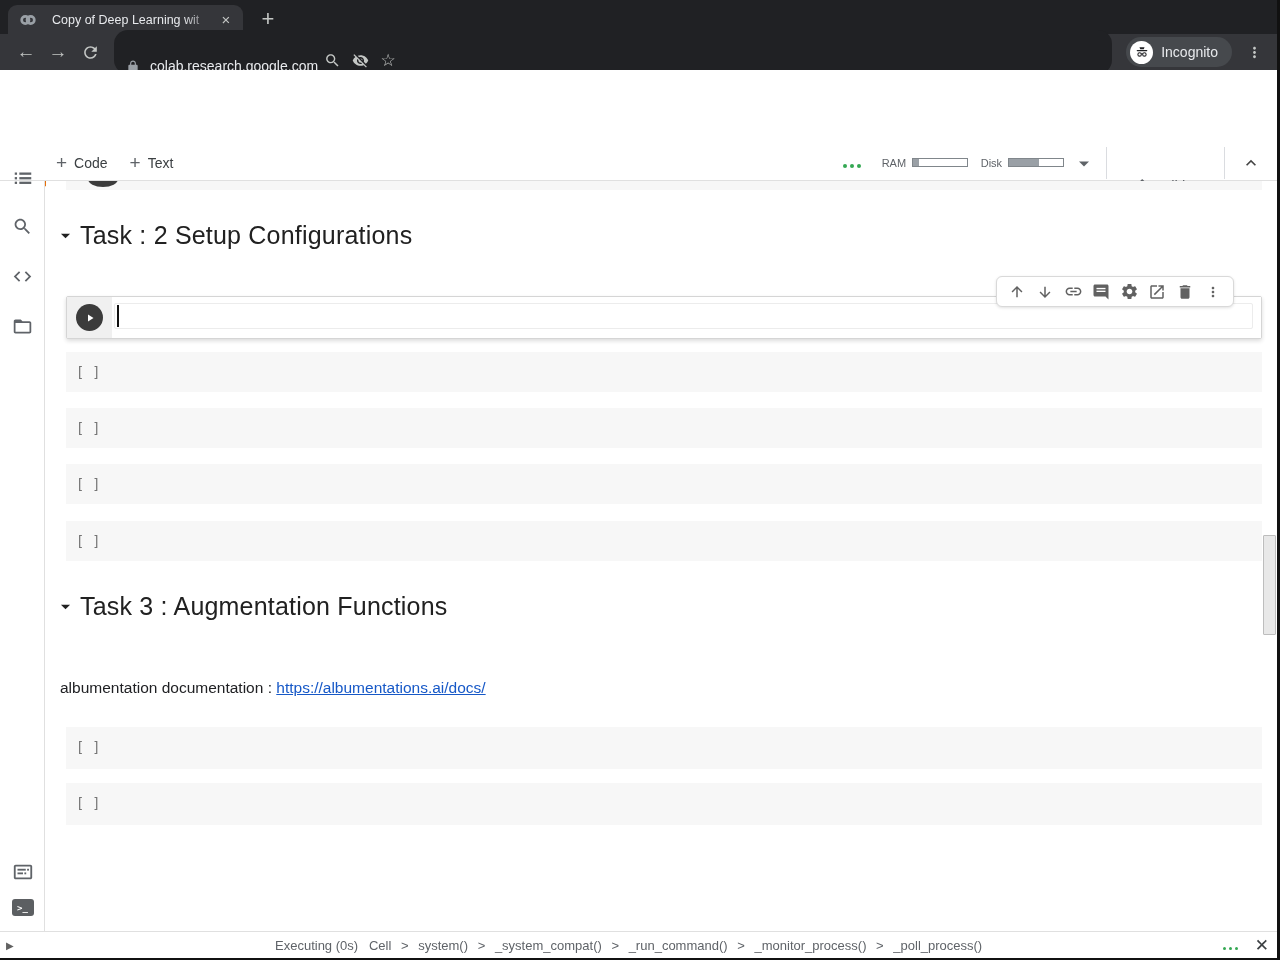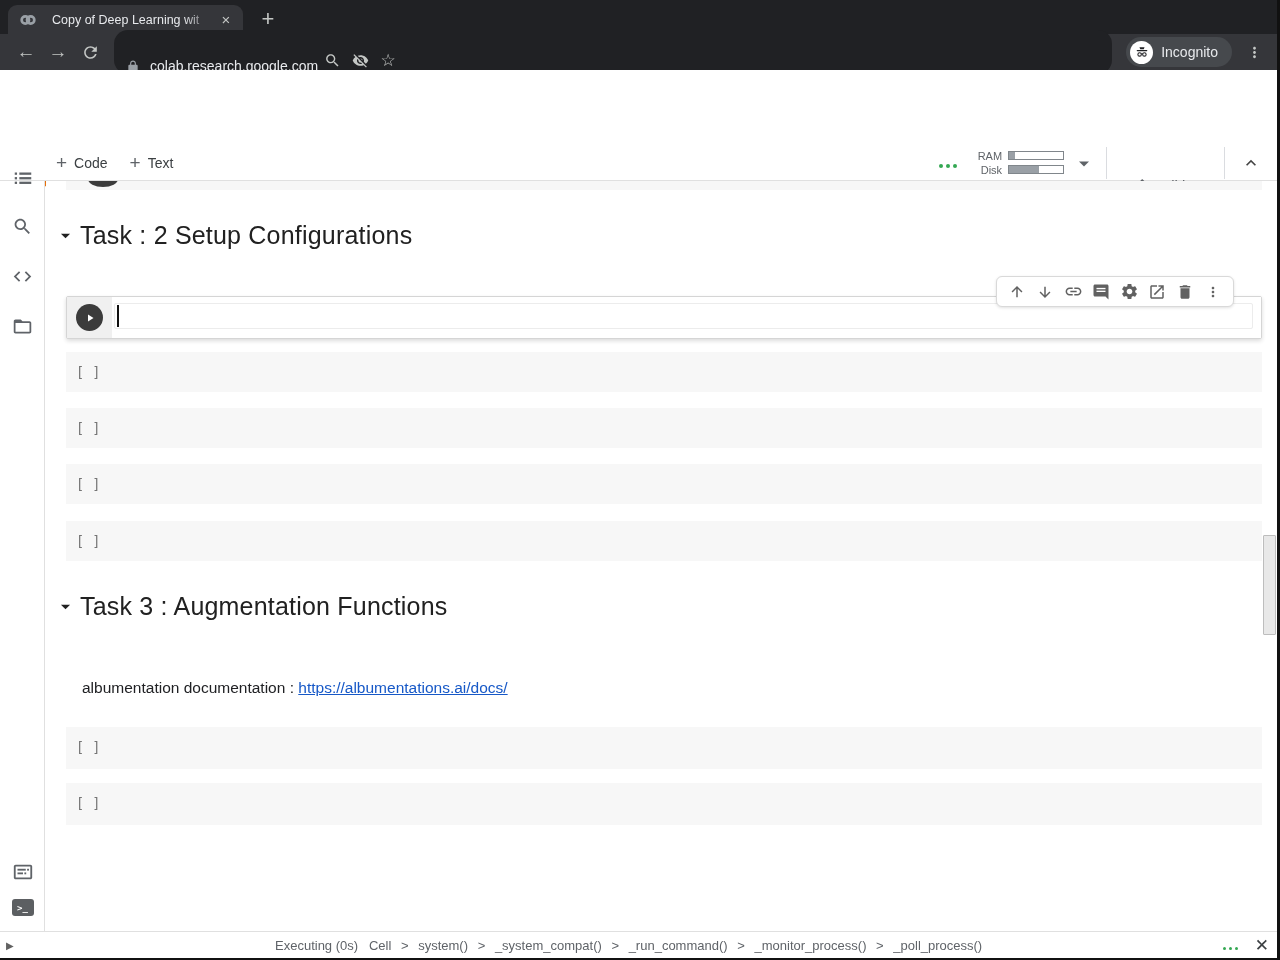--- a/index.html
+++ b/index.html
@@ -48,21 +48,21 @@
             display:flex; align-items:center; justify-content:center; margin-left:26px; }
 
   
   .nb-toolbar { position:absolute; left:0; top:145px; width:1277px; height:36px; background:#fff;
                 border-bottom:1px solid #e0e0e0; box-shadow:0 1px 2px rgba(0,0,0,.04); }
   .add-btns { position:absolute; left:56px; top:0; height:35px; display:flex; align-items:center; }
   .add-btn { display:flex; align-items:center; color:#3c4043; font-size:14px; margin-right:22px; }
   .add-btn .plus { color:#5f6368; font-size:19px; font-weight:300; margin-right:7px; }
   .res-cluster { position:absolute; right:0; top:0; height:35px; display:flex; align-items:center; }
   .conn-dots span { display:inline-block; width:4px; height:4px; border-radius:50%; background:#34a853; margin-right:3px; }
-  .ramdisk { display:flex; flex-direction:column; justify-content:center; margin-left:8px; }
+  .ramdisk { display:flex; flex-direction:row; justify-content:center; margin-left:8px; }
   .rd-row { display:flex; align-items:center; height:14px; }
   .rd-label { width:34px; text-align:right; font-size:11px; color:#5f6368; margin-right:6px; }
   .rd-bar { width:56px; height:9px; border:1px solid #80868b; background:#fff; position:relative; }
   .rd-fill { position:absolute; left:0; top:0; bottom:0; background:#9aa0a6; }
   .rd-caret { margin:0 16px 0 14px; color:#5f6368; }
   .vdiv { width:1px; height:32px; background:#dadce0; }
   .editing-btn { display:flex; color:#5f6368; font-size:15px; padding:0 22px;margin-top:47px; }
   .editing-btn svg { margin-right:9px; }
   .collapse-btn { width:52px; display:flex; align-items:center; justify-content:center; color:#444; }
 
@@ -90,21 +90,21 @@
   .active-gutter { width:45px; background:#f0f0f0; display:flex; align-items:center; justify-content:center; }
   .play-btn { width:27px; height:27px; border-radius:50%; background:#3b3b3b; display:flex;
               align-items:center; justify-content:center; }
   .editor-area { flex:1; position:relative; background:#fff; }
   .editor-line { position:absolute; left:2px; right:8px; top:6px; height:26px; border:1px solid #ececec; border-radius:2px; }
   .cursor { position:absolute; left:5px; top:8px; width:1.5px; height:22px; background:#111; }
   .cell-toolbar { position:absolute; left:950px; top:95px; width:238px; height:31px; background:#fff;
                   border:1px solid #d9d9d9; border-radius:6px; box-shadow:0 1px 3px rgba(0,0,0,.12);
                   display:flex; align-items:center; justify-content:space-around; padding:0 6px; z-index:5; }
   .ct-icon { color:#616161; display:flex; align-items:center; justify-content:center; width:24px; height:24px; }
-  .md-para { position:absolute; left:36px; font-size:15.5px; color:#202124; }
+  .md-para { position:absolute; left:14px; font-size:15.5px; color:#202124; }
   .md-link { color:#1658c7; text-decoration:underline; }
   .scroll-thumb { position:absolute; left:1217px; top:354px; width:13px; height:100px;
                   background:#e8e8e8; border:1px solid #bdbdbd; border-radius:1px; }
 
   
   .statusbar { position:absolute; left:0; top:931px; width:1277px; height:27px; background:#fff;
                border-top:1px solid #e0e0e0; display:flex; align-items:center; }
   .sb-expand { position:absolute; left:6px; color:#616161; font-size:10px; }
   .sb-text { position:absolute; left:275px; font-size:13px; color:#5f6368; white-space:nowrap; }
   .sb-sep { margin:0 6px; }

